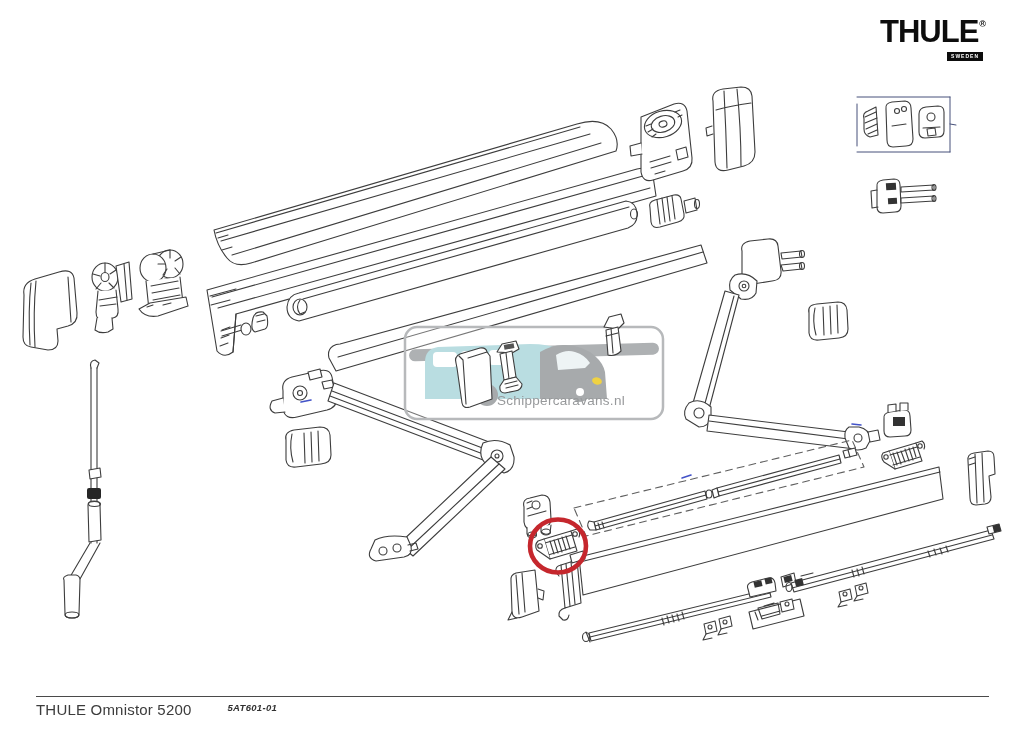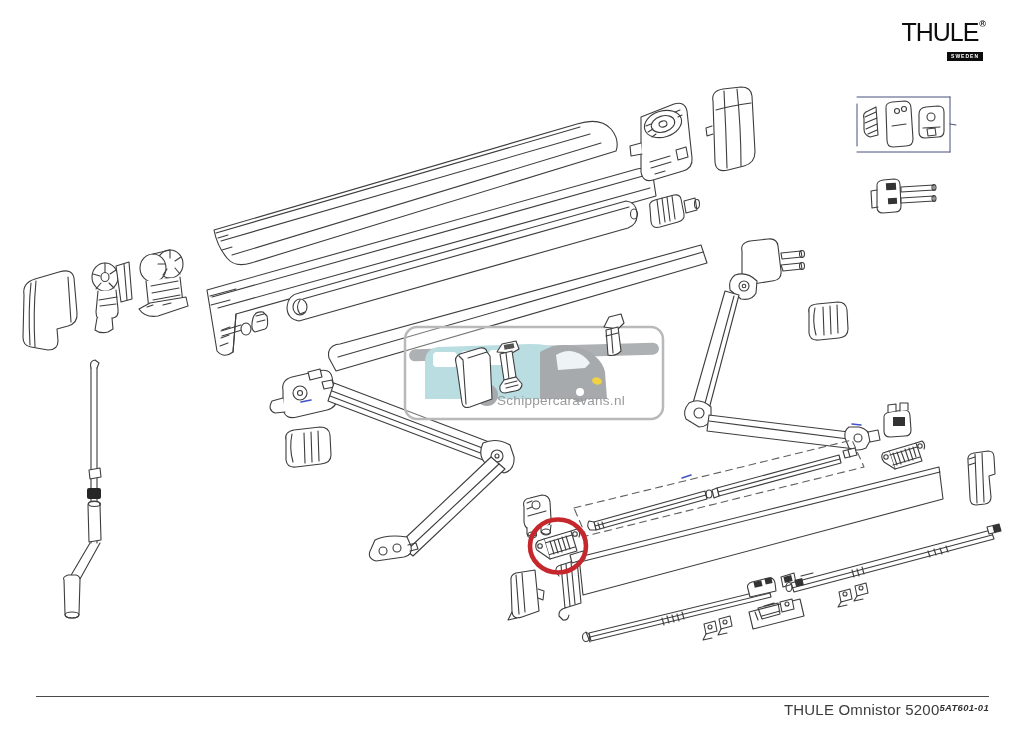--- a/index.html
+++ b/index.html
@@ -13,33 +13,33 @@
   svg{position:absolute;left:0;top:0;}
   .art{stroke:#3d3d3d;stroke-width:1.1;fill:none;stroke-linecap:round;stroke-linejoin:round;}
   .w{fill:#ffffff;}
   .b{stroke:#4353c8;stroke-width:1.6;}
   .boxline{stroke:#46507a;stroke-width:1;}
   .wm-text{font-family:"Liberation Sans",sans-serif;font-size:13.5px;fill:#97999b;letter-spacing:.3px;}
   
   .logo{position:absolute;top:20px;right:38px;text-align:right;color:#0d0d0d;}
   .logo-row{display:flex;align-items:flex-start;}
   .logo-word{
-    font-size:25px;font-weight:400;letter-spacing:-1px;line-height:24px;
+    font-size:31px;font-weight:700;letter-spacing:-1px;line-height:24px;
     font-family:"Liberation Sans",sans-serif;
   }
   .logo-reg{font-size:9px;font-weight:700;line-height:8px;margin-left:1px;}
   .logo-sub{
     display:inline-block;background:#0d0d0d;color:#ffffff;
     font-size:5px;font-weight:700;letter-spacing:1px;
     padding:1.5px 4px;margin-top:1px;margin-right:3px;
   }
   
   .footer{position:absolute;left:36px;top:696px;width:953px;}
   .footer-rule{border-top:1.6px solid #4a4a4a;width:100%;}
-  .footer-row{display:flex;justify-content:flex-end;align-items:flex-start;margin-top:4px;}
+  .footer-row{display:flex;justify-content:flex-start;align-items:flex-start;margin-top:4px;gap:36px;}
   .footer-title{font-size:15px;color:#3c3c3c;letter-spacing:.2px;}
   .footer-doc{font-size:9.5px;font-weight:700;color:#303030;margin-top:1px;letter-spacing:.3px;font-style:italic;}
 </style>
 </head>
 <body>
 
 <div class="page">
 
 <svg width="1024" height="733" viewBox="0 0 1024 733">
   <g class="art">

